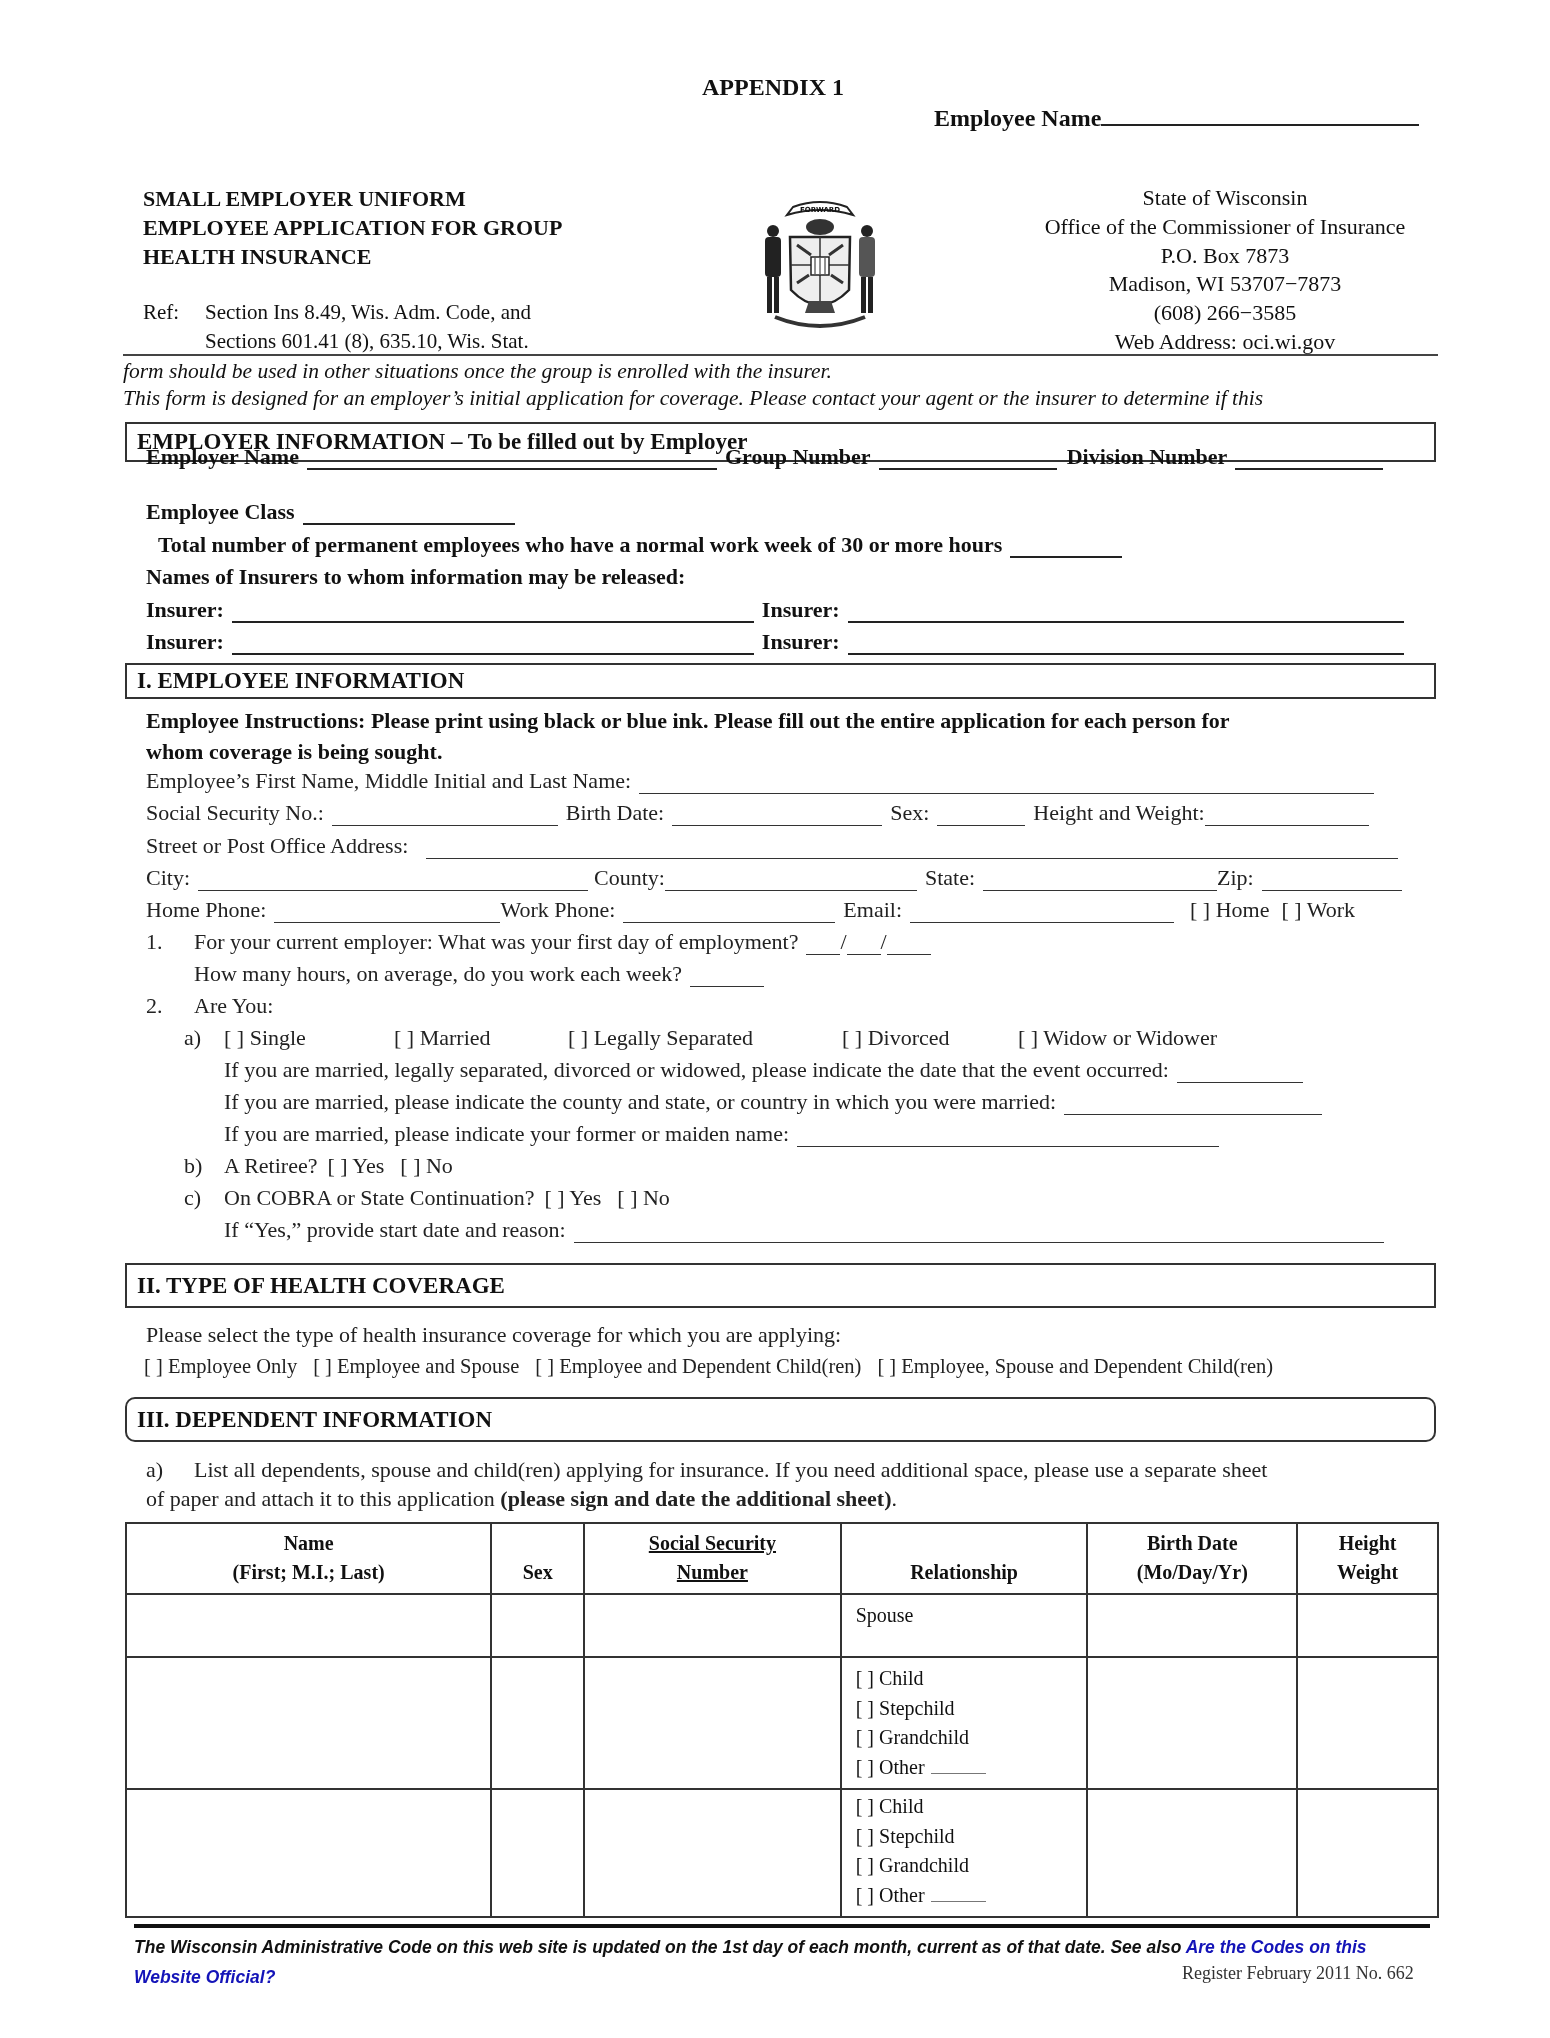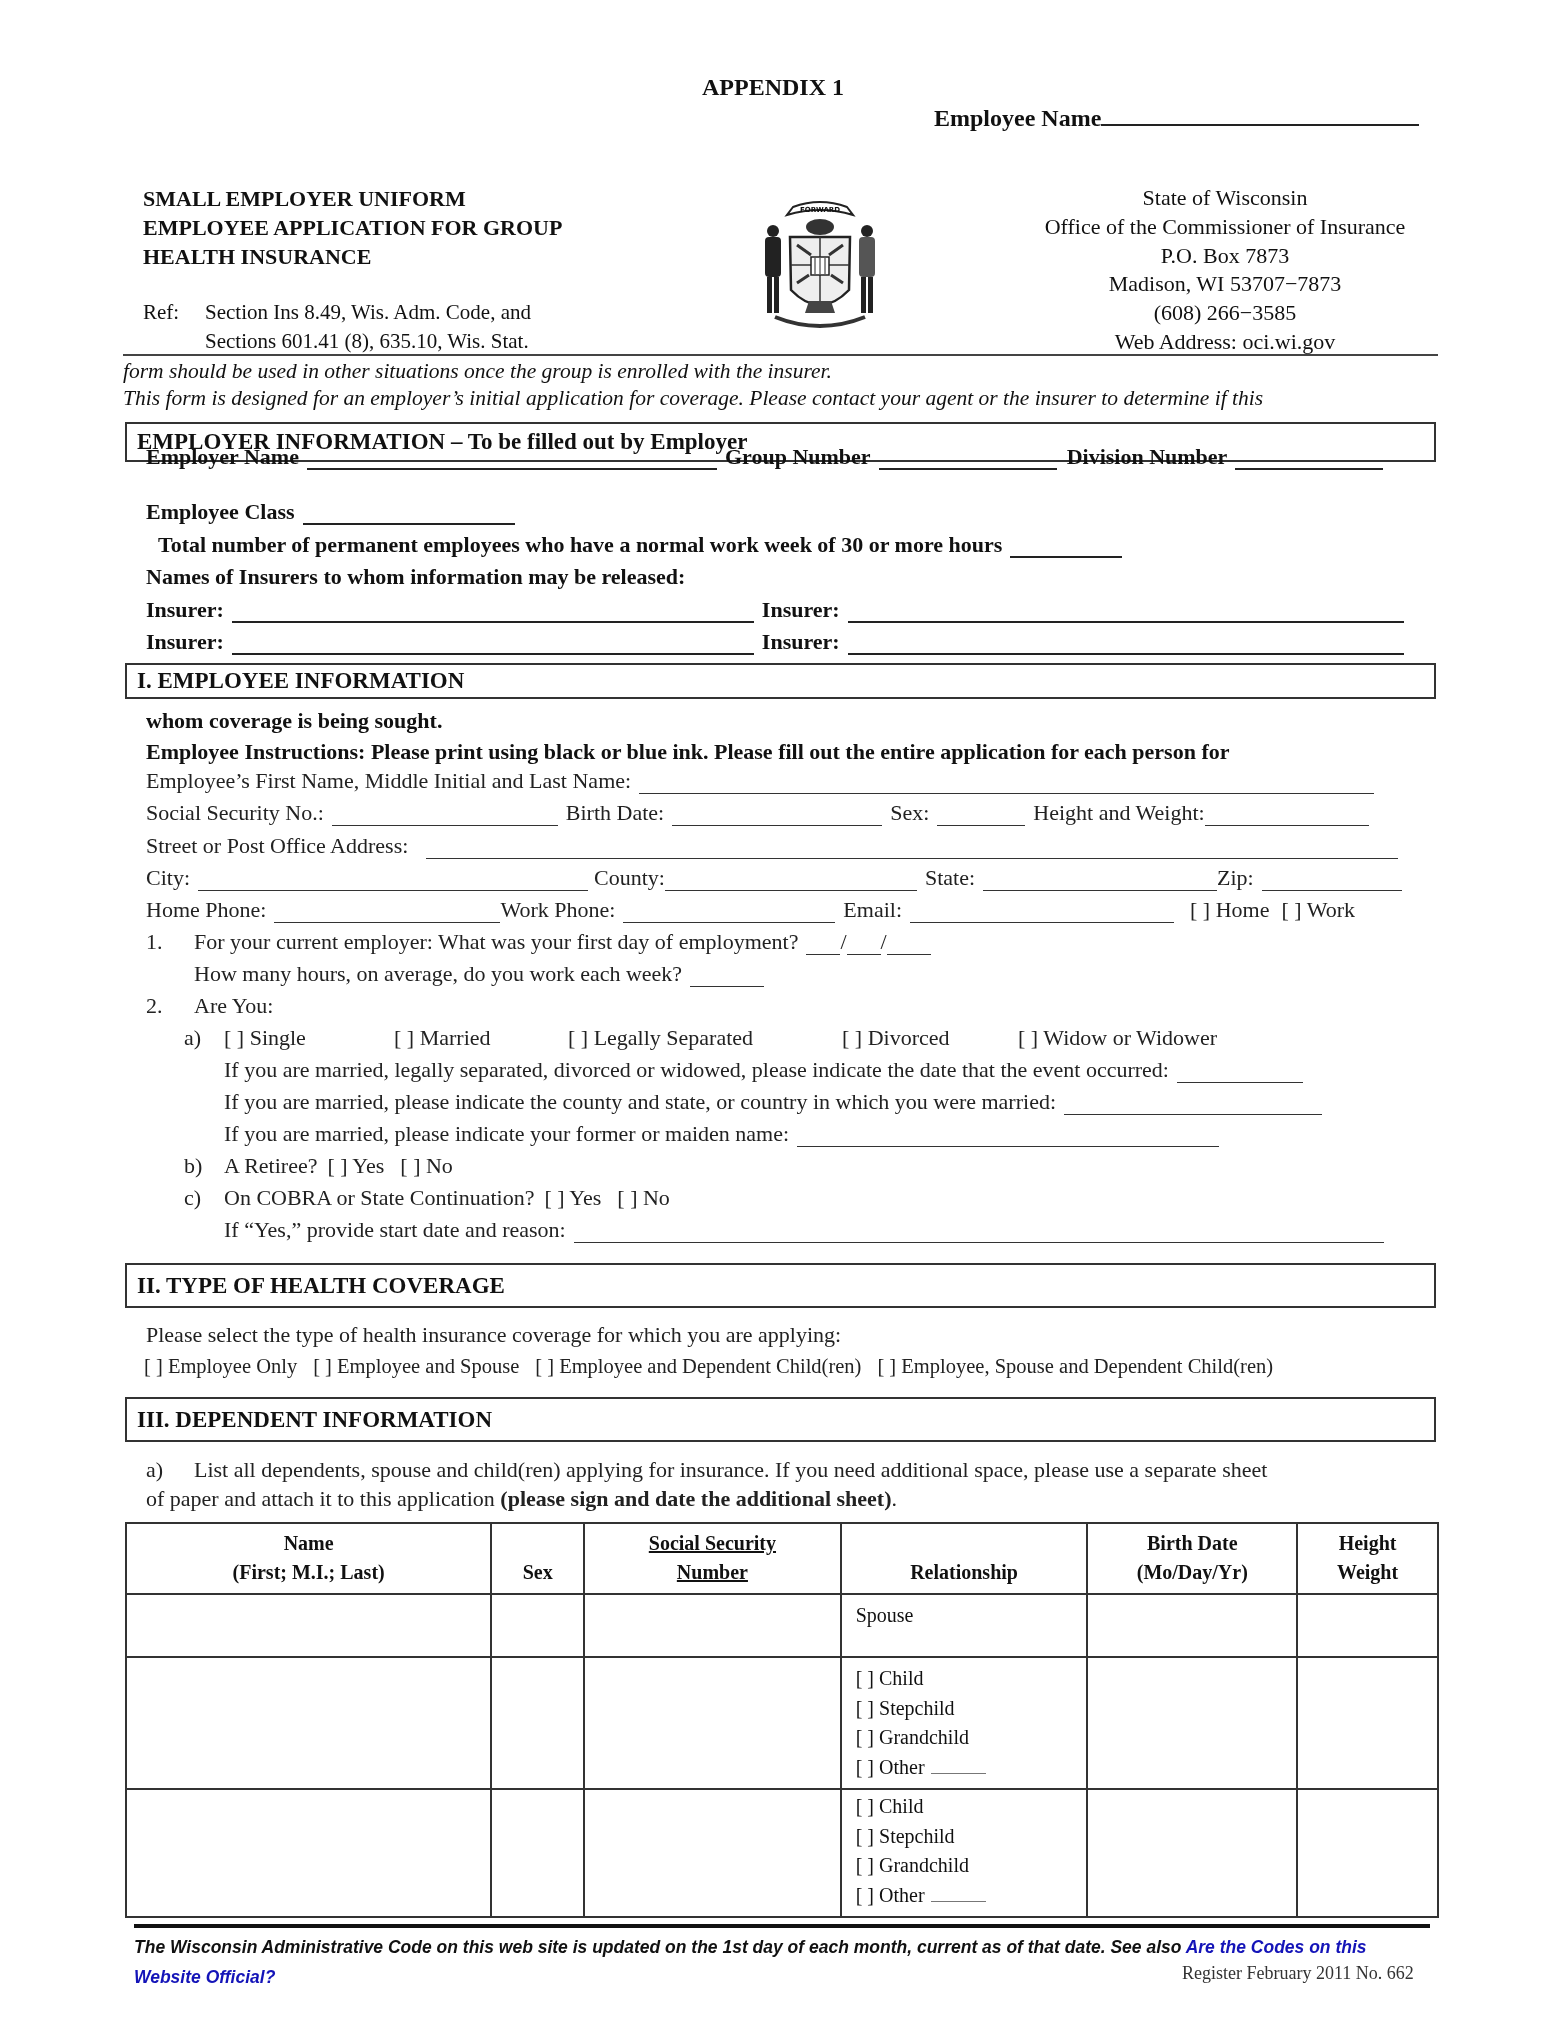--- a/index.html
+++ b/index.html
@@ -122,22 +122,22 @@
   <span class="uline" style="width:522px; margin-right:8px;"></span>
   <span class="lbl">Insurer:</span>
   <span class="uline" style="width:556px;"></span>
 </div>
 
 <div class="secbox" style="top:663px; height:36px;">
   <span>I.  EMPLOYEE INFORMATION</span>
 </div>
 
 <div class="abs b" style="left:146px; top:705px; font-size:22px; line-height:31px;">
+  <div>Employee Instructions:  Please print using black or blue ink.  Please fill out the entire application for each person for</div>
   <div>whom coverage is being sought.</div>
-  <div>Employee Instructions:  Please print using black or blue ink.  Please fill out the entire application for each person for</div>
 </div>
 
 <div class="row" style="top:768px; color:#222;">
   <span class="lbl">Employee’s First Name, Middle Initial and Last Name:</span>
   <span class="uline-thin" style="width:735px;"></span>
 </div>
 
 <div class="row" style="top:800px; color:#222;">
   <span class="lbl">Social Security No.:</span>
   <span class="uline-thin" style="width:226px; margin-right:8px;"></span>
@@ -247,21 +247,21 @@
   <span>Please select the type of health insurance coverage for which you are applying:</span>
 </div>
 
 <div class="row" style="top:1355px; left:144px; font-size:20.5px; color:#222;">
   <span style="margin-right:16px;">[ ] Employee Only</span>
   <span style="margin-right:16px;">[ ] Employee and Spouse</span>
   <span style="margin-right:16px;">[ ] Employee and Dependent Child(ren)</span>
   <span>[ ] Employee, Spouse and Dependent Child(ren)</span>
 </div>
 
-<div class="secbox" style="top:1397px; height:45px;">
+<div class="secbox" style="top:1397px; height:45px;border-radius:10px;">
   <span>III.  DEPENDENT INFORMATION</span>
 </div>
 
 <div class="abs" style="left:146px; top:1455px; font-size:22px; line-height:29px; color:#222;">
   <div><span style="display:inline-block; width:48px;">a)</span><span>List all dependents, spouse and child(ren) applying for insurance.  If you need additional space, please use a separate sheet</span></div>
   <div><span>of paper and attach it to this application </span><span class="b">(please sign and date the additional sheet)</span><span>.</span></div>
 </div>
 
 <table class="dep">
   <colgroup>

